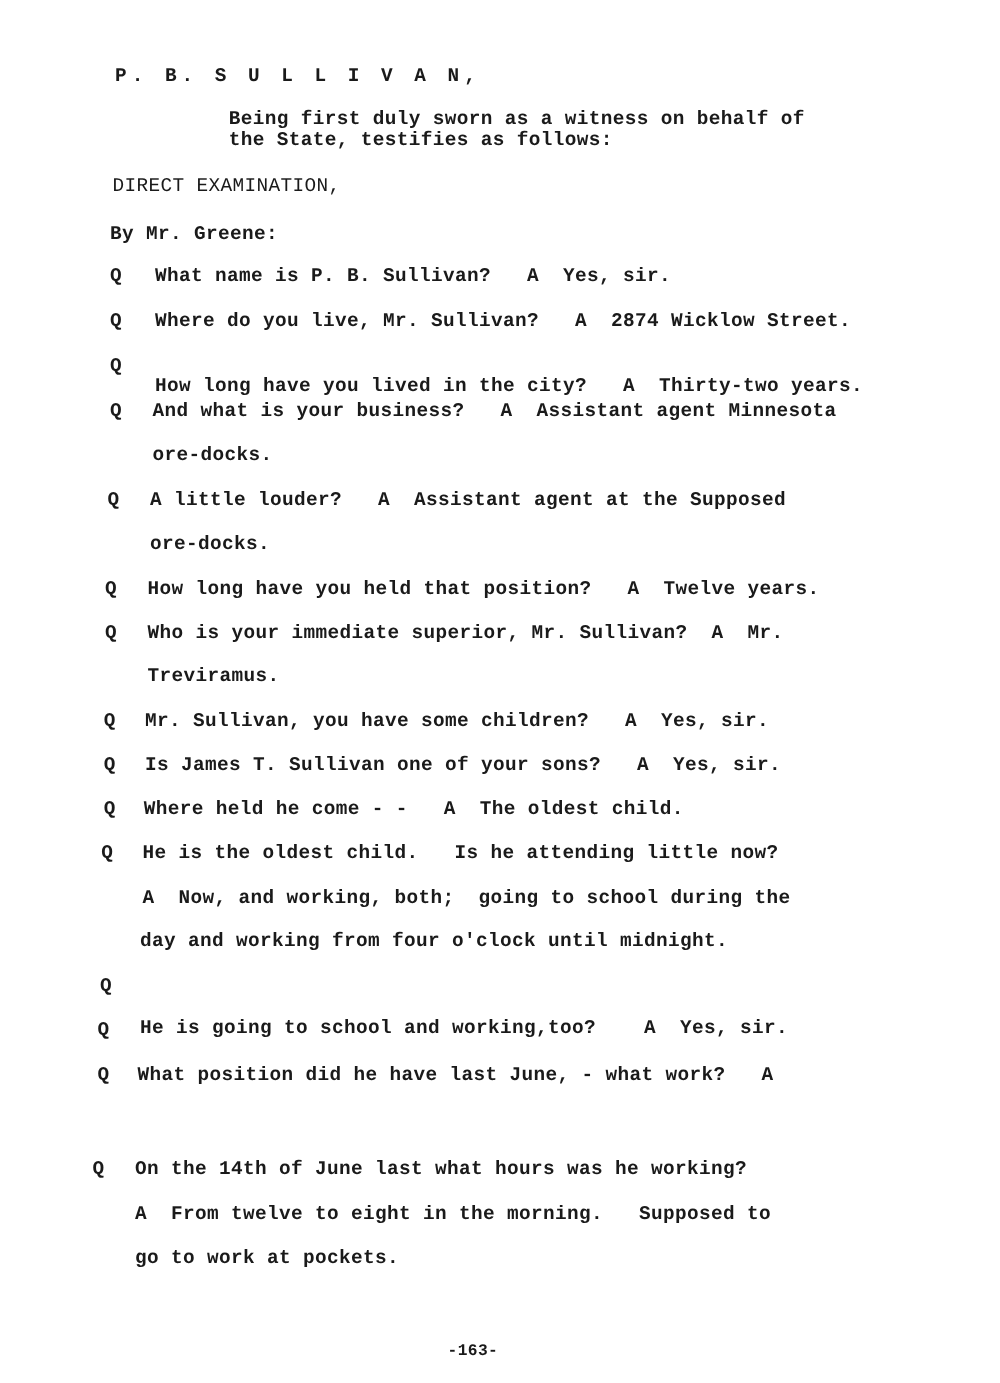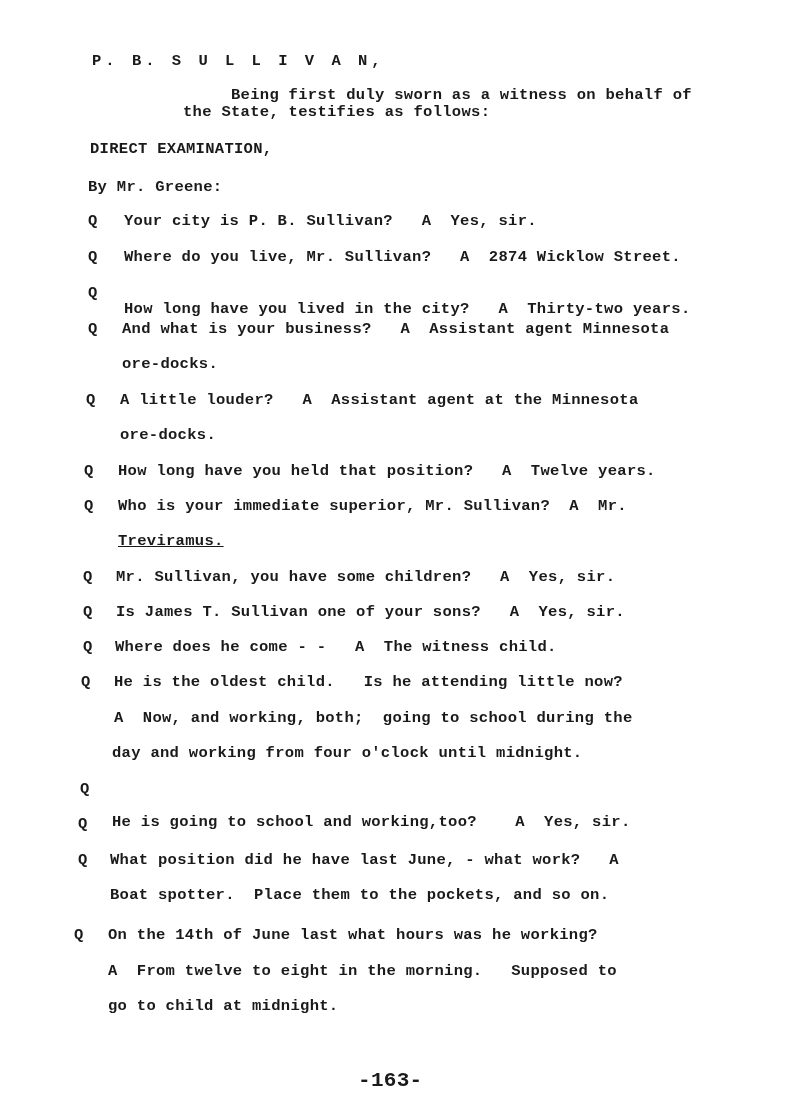--- a/index.html
+++ b/index.html
@@ -5,78 +5,77 @@
     html, body { margin: 0; padding: 0; background: #ffffff; }
     body {
       width: 800px; height: 1106px; position: relative; overflow: hidden;
       font-family: "Liberation Mono", "DejaVu Sans Mono", monospace;
       color: #1a1a1a; font-weight: bold;
     }
     .page { position: absolute; left: 0; top: 4px; width: 636px; height: 1106px; }
     .line { position: absolute; white-space: pre; font-size: 15.5px; line-height: 18px; letter-spacing: 0.3px; }
     .witness { letter-spacing: 4px; }
     .q { position: absolute; }
-    .pagenum { position: absolute; left: 358px; top: 1068px; font-size: 21px; }
+    .pagenum { position: absolute; left: 358px; top: 1068px; font-size: 13px; }
   </style>
 </head>
 <body>
 
 <div class="page">
   <div class="line witness" style="left:92px; top:48px;">P. B. S U L L I V A N,</div>
-  <div class="line" style="left:183px; top:82px;margin-left:48px;">Being first duly sworn as a witness on behalf of</div>
+  <div class="line" style="left:183px; top:82px;">Being first duly sworn as a witness on behalf of</div>
   <div class="line" style="left:183px; top:99px;">the State, testifies as follows:</div>
-  <div class="line" style="left:90px; top:136px; font-weight:bold;">DIRECT EXAMINATION,</div>
+  <div class="line" style="left:90px; top:136px; font-weight:normal;">DIRECT EXAMINATION,</div>
   <div class="line" style="left:88px; top:174px;">By Mr. Greene:</div>
 
   <div class="q line" style="left:88px; top:208px;">Q</div>
-  <div class="line" style="left:124px; top:208px;">Your city is P. B. Sullivan?   A  Yes, sir.</div>
+  <div class="line" style="left:124px; top:208px;">What name is P. B. Sullivan?   A  Yes, sir.</div>
 
   <div class="q line" style="left:88px; top:244px;">Q</div>
   <div class="line" style="left:124px; top:244px;">Where do you live, Mr. Sullivan?   A  2874 Wicklow Street.</div>
 
   <div class="q line" style="left:88px; top:280px;">Q</div>
   <div class="line" style="left:124px; top:280px;margin-top:16px;">How long have you lived in the city?   A  Thirty-two years.</div>
 
   <div class="q line" style="left:88px; top:316px;">Q</div>
   <div class="line" style="left:122px; top:316px;">And what is your business?   A  Assistant agent Minnesota</div>
   <div class="line" style="left:122px; top:351px;">ore-docks.</div>
 
   <div class="q line" style="left:86px; top:387px;">Q</div>
-  <div class="line" style="left:120px; top:387px;">A little louder?   A  Assistant agent at the Minnesota</div>
+  <div class="line" style="left:120px; top:387px;">A little louder?   A  Assistant agent at the Supposed</div>
   <div class="line" style="left:120px; top:422px;">ore-docks.</div>
 
   <div class="q line" style="left:84px; top:458px;">Q</div>
   <div class="line" style="left:118px; top:458px;">How long have you held that position?   A  Twelve years.</div>
 
   <div class="q line" style="left:84px; top:493px;">Q</div>
   <div class="line" style="left:118px; top:493px;">Who is your immediate superior, Mr. Sullivan?  A  Mr.</div>
-  <div class="line" style="left:118px; top:528px;text-decoration:underline;">Treviramus.</div>
+  <div class="line" style="left:118px; top:528px;">Treviramus.</div>
 
   <div class="q line" style="left:83px; top:564px;">Q</div>
   <div class="line" style="left:116px; top:564px;">Mr. Sullivan, you have some children?   A  Yes, sir.</div>
 
   <div class="q line" style="left:83px; top:599px;">Q</div>
   <div class="line" style="left:116px; top:599px;">Is James T. Sullivan one of your sons?   A  Yes, sir.</div>
 
   <div class="q line" style="left:83px; top:634px;">Q</div>
-  <div class="line" style="left:115px; top:634px;">Where does he come - -   A  The witness child.</div>
+  <div class="line" style="left:115px; top:634px;">Where held he come - -   A  The oldest child.</div>
 
   <div class="q line" style="left:81px; top:669px;">Q</div>
   <div class="line" style="left:114px; top:669px;">He is the oldest child.   Is he attending little now?</div>
   <div class="line" style="left:114px; top:705px;">A  Now, and working, both;  going to school during the</div>
   <div class="line" style="left:112px; top:740px;">day and working from four o'clock until midnight.</div>
 
   <div class="q line" style="left:80px; top:776px;">Q</div>
   <div class="line" style="left:112px; top:776px;margin-top:33px;">He is going to school and working,too?    A  Yes, sir.</div>
 
   <div class="q line" style="left:78px; top:811px;">Q</div>
 
   <div class="q line" style="left:78px; top:847px;">Q</div>
   <div class="line" style="left:110px; top:847px;">What position did he have last June, - what work?   A</div>
-  <div class="line" style="left:110px; top:882px;">Boat spotter.  Place them to the pockets, and so on.</div>
 
   <div class="q line" style="left:74px; top:922px;">Q</div>
   <div class="line" style="left:108px; top:922px;">On the 14th of June last what hours was he working?</div>
   <div class="line" style="left:108px; top:958px;">A  From twelve to eight in the morning.   Supposed to</div>
-  <div class="line" style="left:108px; top:993px;">go to child at midnight.</div>
+  <div class="line" style="left:108px; top:993px;">go to work at pockets.</div>
 
   <div class="pagenum line">-163-</div>
 </div>
 
 </body></html>

